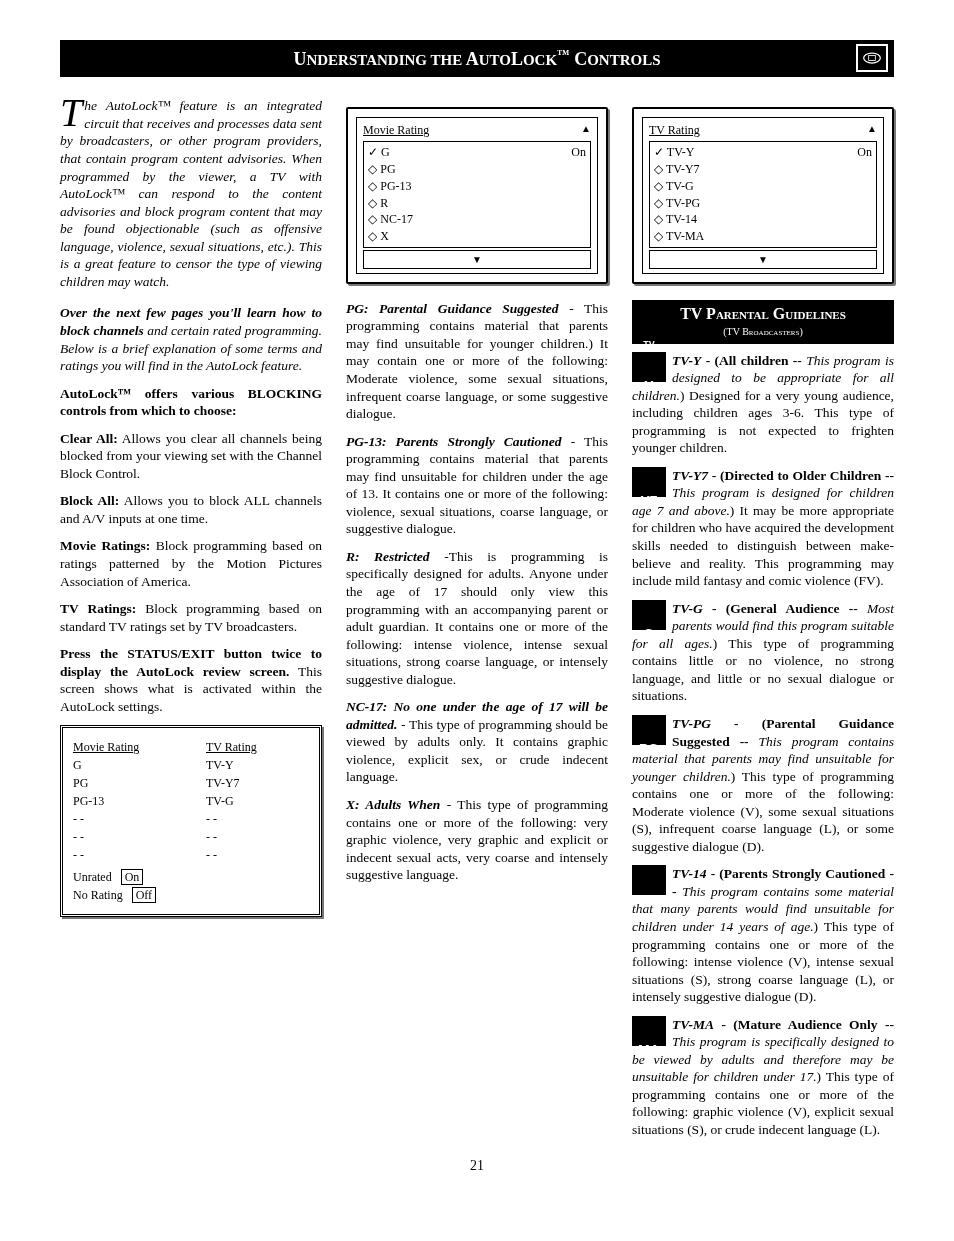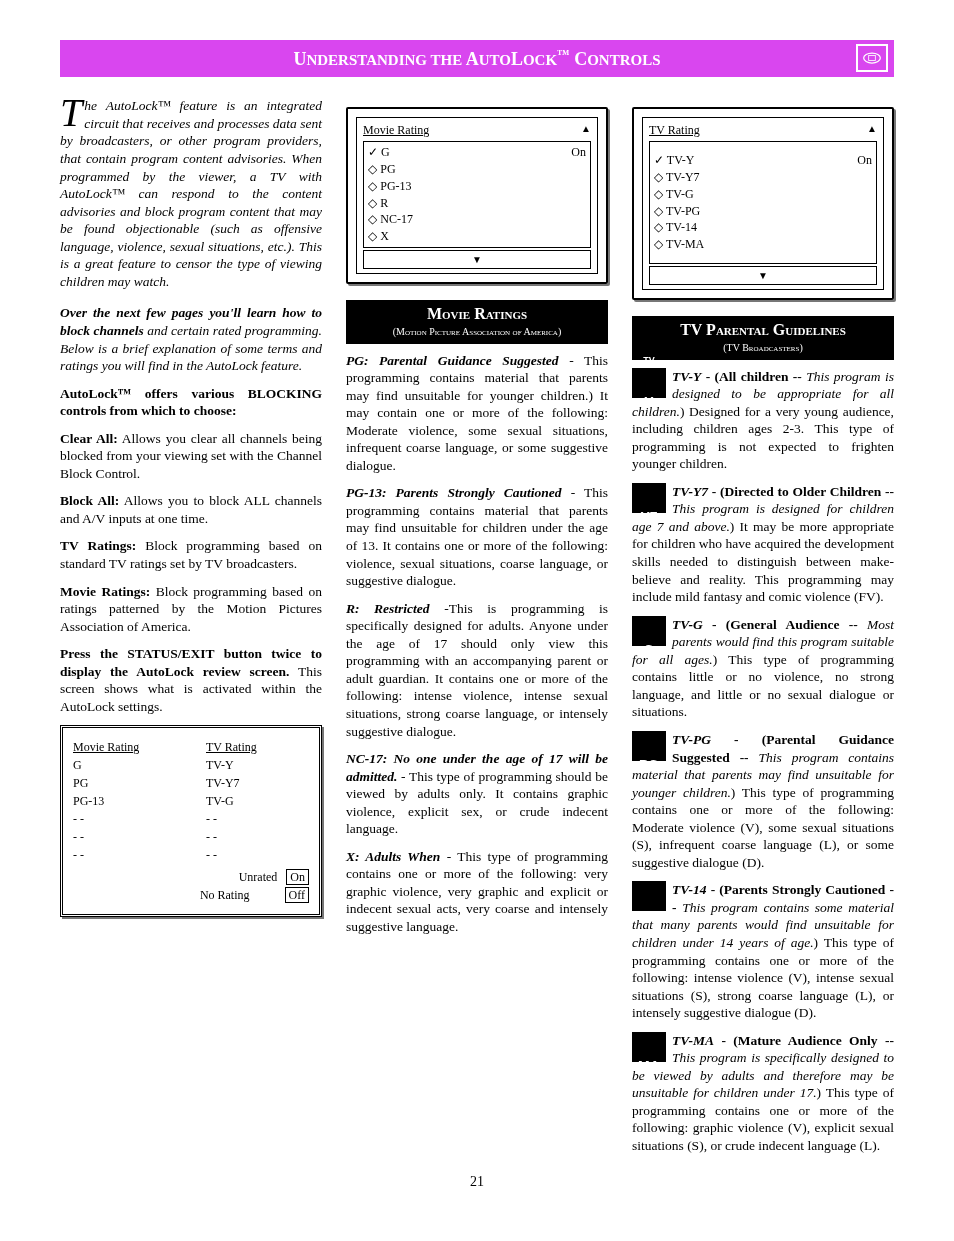--- a/index.html
+++ b/index.html
@@ -7,21 +7,21 @@
     font-size: 13.5px;
     line-height: 1.3;
     margin: 0;
     padding: 40px 60px;
     background: #fff;
     color: #000;
     width: 954px;
     box-sizing: border-box;
   }
   .header-bar {
-    background: #d946ef;
+    background: #000000;
     color: #fff;
     padding: 6px 10px;
     font-size: 18px;
     font-weight: bold;
     text-align: center;
     font-variant: small-caps;
     display: flex;
     align-items: center;
     justify-content: center;
     position: relative;
@@ -136,22 +136,22 @@
 
 <div class="col">
   <p class="intro"><span class="dropcap">T</span><span>he AutoLock™ feature is an integrated circuit that receives and processes data sent by broadcasters, or other program providers, that contain program content advisories. When programmed by the viewer, a TV with AutoLock™ can respond to the content advisories and block program content that may be found objectionable (such as offensive language, violence, sexual situations, etc.). This is a great feature to censor the type of viewing children may watch.</span></p>
 
   <p class="italic"><span class="bold-italic">Over the next few pages you'll learn how to block channels</span><span> and certain rated programming. Below is a brief explanation of some terms and ratings you will find in the AutoLock feature.</span></p>
 
   <p class="bold">AutoLock™ offers various BLOCKING controls from which to choose:</p>
 
   <p><span class="bold">Clear All:</span><span> Allows you clear all channels being blocked from your viewing set with the Channel Block Control.</span></p>
   <p><span class="bold">Block All:</span><span> Allows you to block ALL channels and A/V inputs at one time.</span></p>
+  <p><span class="bold">Movie Ratings:</span><span> Block programming based on ratings patterned by the Motion Pictures Association of America.</span></p>
   <p><span class="bold">TV Ratings:</span><span> Block programming based on standard TV ratings set by TV broadcasters.</span></p>
-  <p><span class="bold">Movie Ratings:</span><span> Block programming based on ratings patterned by the Motion Pictures Association of America.</span></p>
   <p><span class="bold">Press the STATUS/EXIT button twice to display the AutoLock review screen.</span><span> This screen shows what is activated within the AutoLock settings.</span></p>
 
   <div class="review-box">
     <div class="review-cols">
       <div>
         <div class="ul">Movie Rating</div>
         <div>G</div>
         <div>PG</div>
         <div>PG-13</div>
         <div>- -</div>
@@ -161,21 +161,21 @@
       <div>
         <div class="ul">TV Rating</div>
         <div>TV-Y</div>
         <div>TV-Y7</div>
         <div>TV-G</div>
         <div>- -</div>
         <div>- -</div>
         <div>- -</div>
       </div>
     </div>
-    <div class="footer-line" style="text-align:right;margin-top:4px;"><span>Unrated</span>   <span style="border:1px solid #000;padding:0 3px;">On</span><br><span>No Rating</span>   <span style="border:1px solid #000;padding:0 3px;margin-left:26px;">Off</span></div>
+    <div class="footer-line" style="text-align:left;margin-top:4px;"><span>Unrated</span>   <span style="border:1px solid #000;padding:0 3px;">On</span><br><span>No Rating</span>   <span style="border:1px solid #000;padding:0 3px;">Off</span></div>
   </div>
 </div>
 
 <div class="col">
   <div class="osd">
     <div class="osd-inner">
       <div class="osd-row">
             <span class="osd-title">Movie Rating</span>
             <span class="arrow">▲</span>
           </div>
@@ -197,40 +197,36 @@
               <span>◇ NC-17</span>
             </div>
         <div class="osd-row">
               <span>◇ X</span>
             </div>
       </div>
       <div style="border:1px solid #000;padding:0 4px;text-align:center;"><span class="arrow">▼</span></div>
     </div>
   </div>
 
-  <div class="section-bar">
-    <div class="st">Movie Ratings</div>
-    <div class="ss">(Motion Picture Association of America)</div>
-  </div>
 
   <p><span class="bold-italic">PG: Parental Guidance Suggested</span><span> - This programming contains material that parents may find unsuitable for younger children.) It may contain one or more of the following: Moderate violence, some sexual situations, infrequent coarse language, or some suggestive dialogue.</span></p>
   <p><span class="bold-italic">PG-13: Parents Strongly Cautioned</span><span> - This programming contains material that parents may find unsuitable for children under the age of 13. It contains one or more of the following: violence, sexual situations, coarse language, or suggestive dialogue.</span></p>
   <p><span class="bold-italic">R: Restricted</span><span> -This is programming is specifically designed for adults. Anyone under the age of 17 should only view this programming with an accompanying parent or adult guardian. It contains one or more of the following: intense violence, intense sexual situations, strong coarse language, or intensely suggestive dialogue.</span></p>
   <p><span class="bold-italic">NC-17: No one under the age of 17 will be admitted.</span><span> - This type of programming should be viewed by adults only. It contains graphic violence, explicit sex, or crude indecent language.</span></p>
   <p><span class="bold-italic">X: Adults When</span><span> - This type of programming contains one or more of the following: very graphic violence, very graphic and explicit or indecent sexual acts, very coarse and intensely suggestive language.</span></p>
 </div>
 
 <div class="col">
   <div class="osd">
     <div class="osd-inner">
       <div class="osd-row">
             <span class="osd-title">TV Rating</span>
             <span class="arrow">▲</span>
           </div>
-      <div style="border:1px solid #000;padding:10px 4px;margin:2px 0;">
+      <div style="border:1px solid #000;padding:2px 4px;margin:2px 0;">
         <div class="osd-row">
               <span>✓ TV-Y</span>
               <span>On</span>
             </div>
         <div class="osd-row">
               <span>◇ TV-Y7</span>
             </div>
         <div class="osd-row">
               <span>◇ TV-G</span>
             </div>
@@ -251,21 +247,21 @@
   <div class="section-bar">
     <div class="st">TV Parental Guidelines</div>
     <div class="ss">(TV Broadcasters)</div>
   </div>
 
   <div class="rating-block">
     <div class="rating-icon">
           <span class="ri-top">TV</span>
           <span class="ri-bot">Y</span>
         </div>
-    <span class="bold-italic">TV-Y</span><span class="bold"> - (All children -- </span><span class="italic">This program is designed to be appropriate for all children.</span><span>) Designed for a very young audience, including children ages 2-3. This type of programming is not expected to frighten younger children.</span>
+    <span class="bold-italic">TV-Y</span><span class="bold"> - (All children -- </span><span class="italic">This program is designed to be appropriate for all children.</span><span>) Designed for a very young audience, including children ages 3-6. This type of programming is not expected to frighten younger children.</span>
   </div>
   <div class="rating-block">
     <div class="rating-icon">
           <span class="ri-top">TV</span>
           <span class="ri-bot">Y7</span>
         </div>
     <span class="bold-italic">TV-Y7</span><span class="bold"> - (Directed to Older Children -- </span><span class="italic">This program is designed for children age 7 and above.</span><span>) It may be more appropriate for children who have acquired the development skills needed to distinguish between make-believe and reality. This programming may include mild fantasy and comic violence (FV).</span>
   </div>
   <div class="rating-block">
     <div class="rating-icon">

